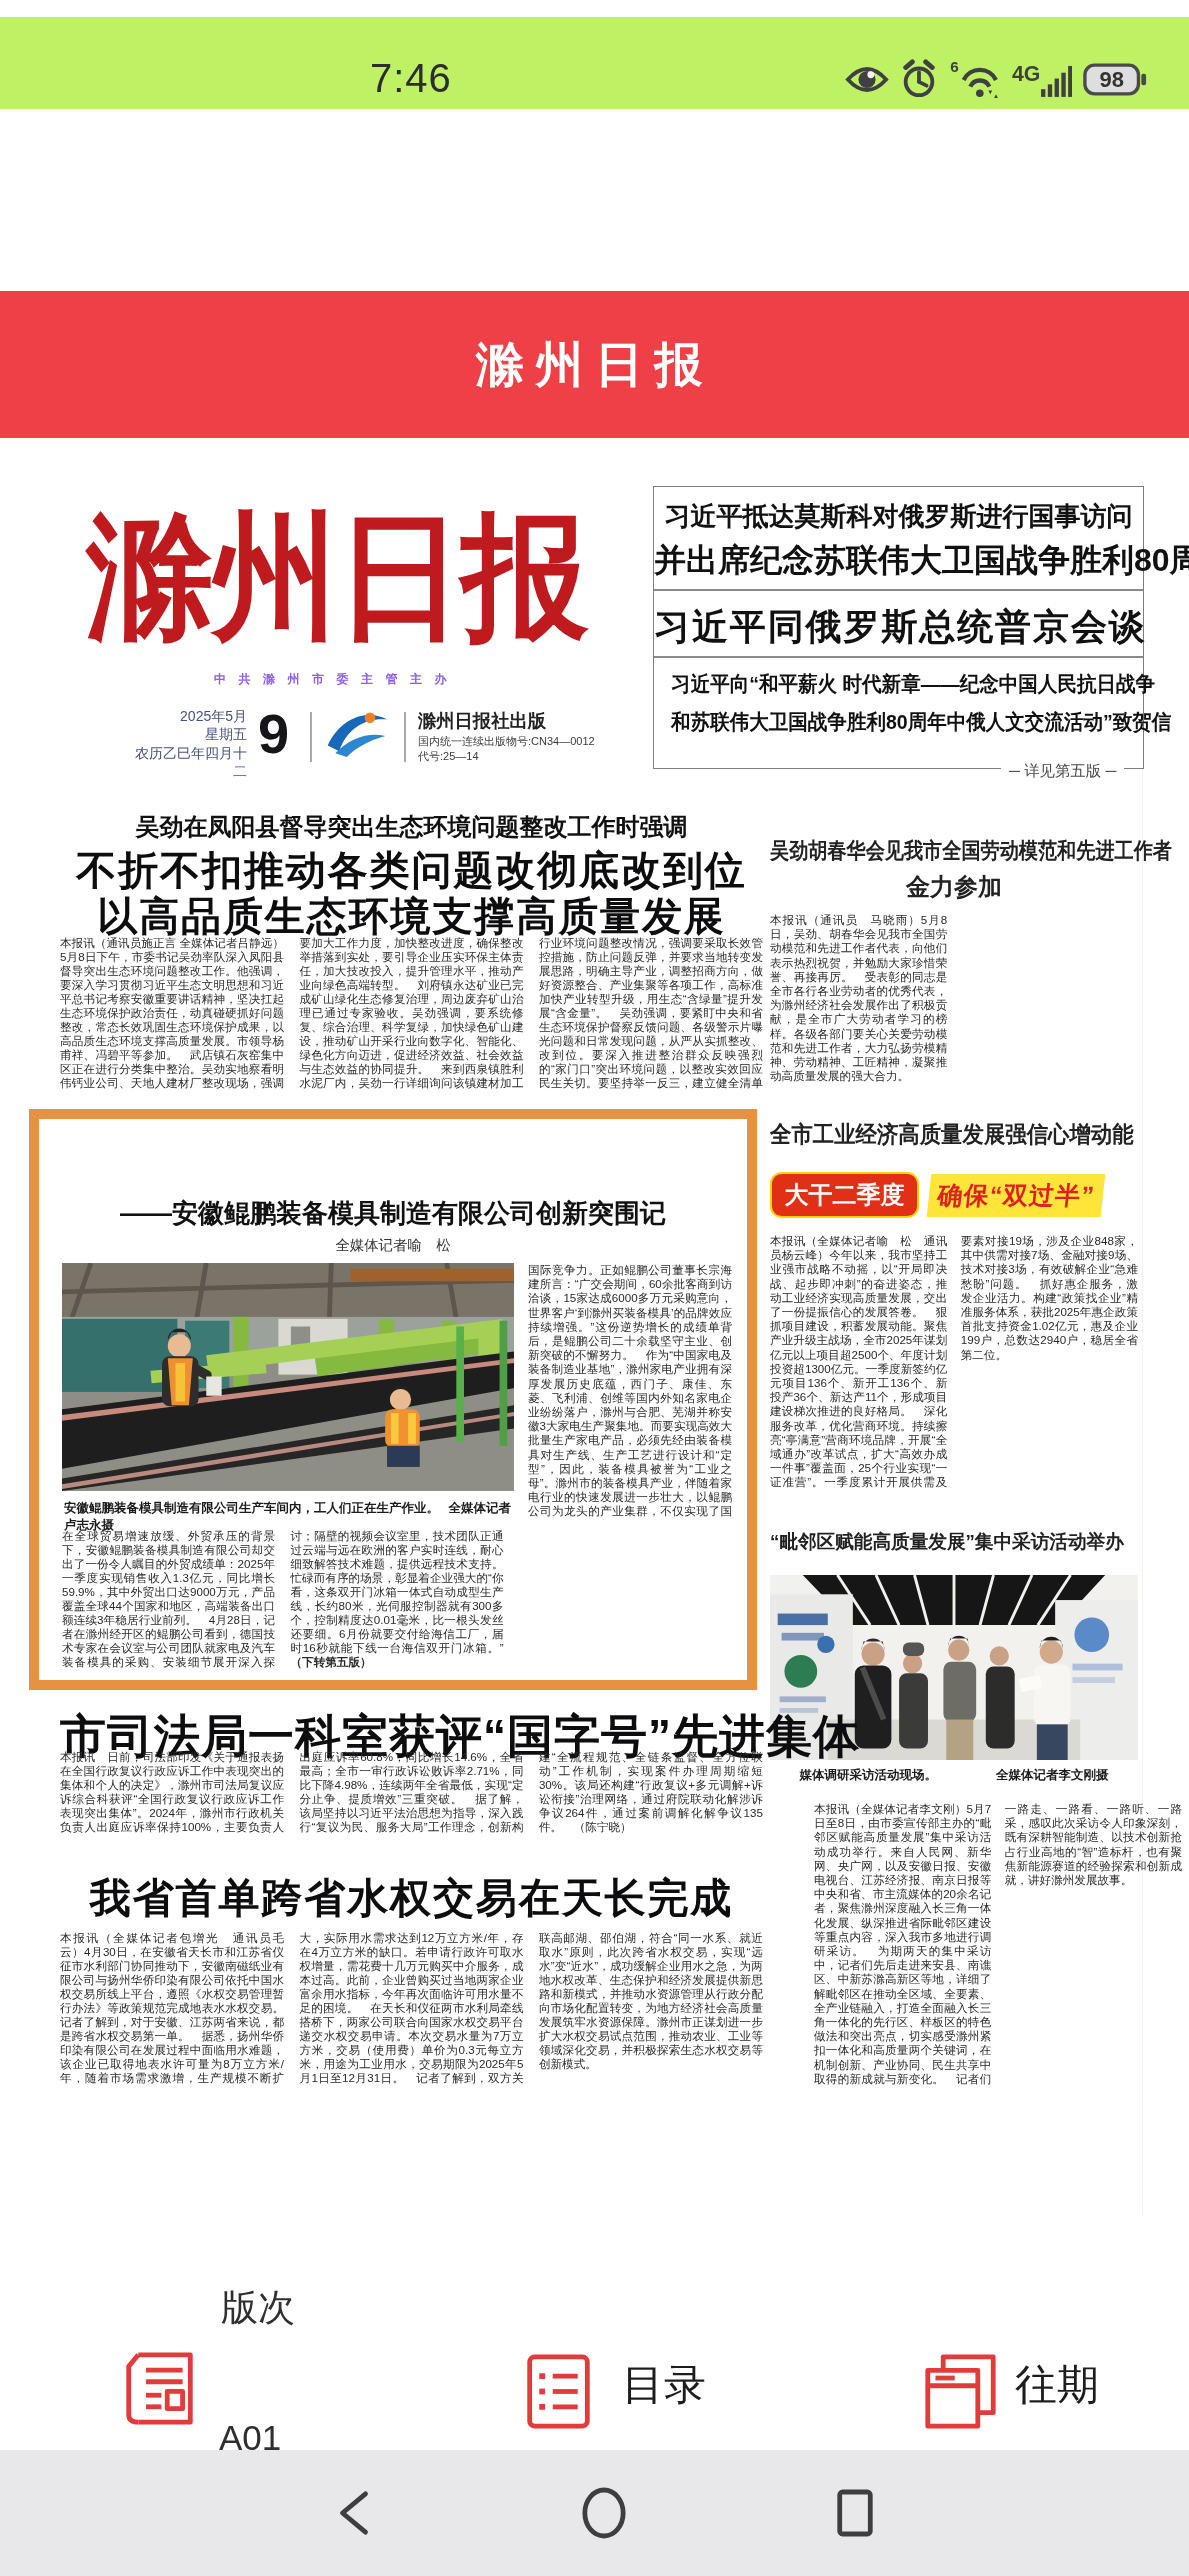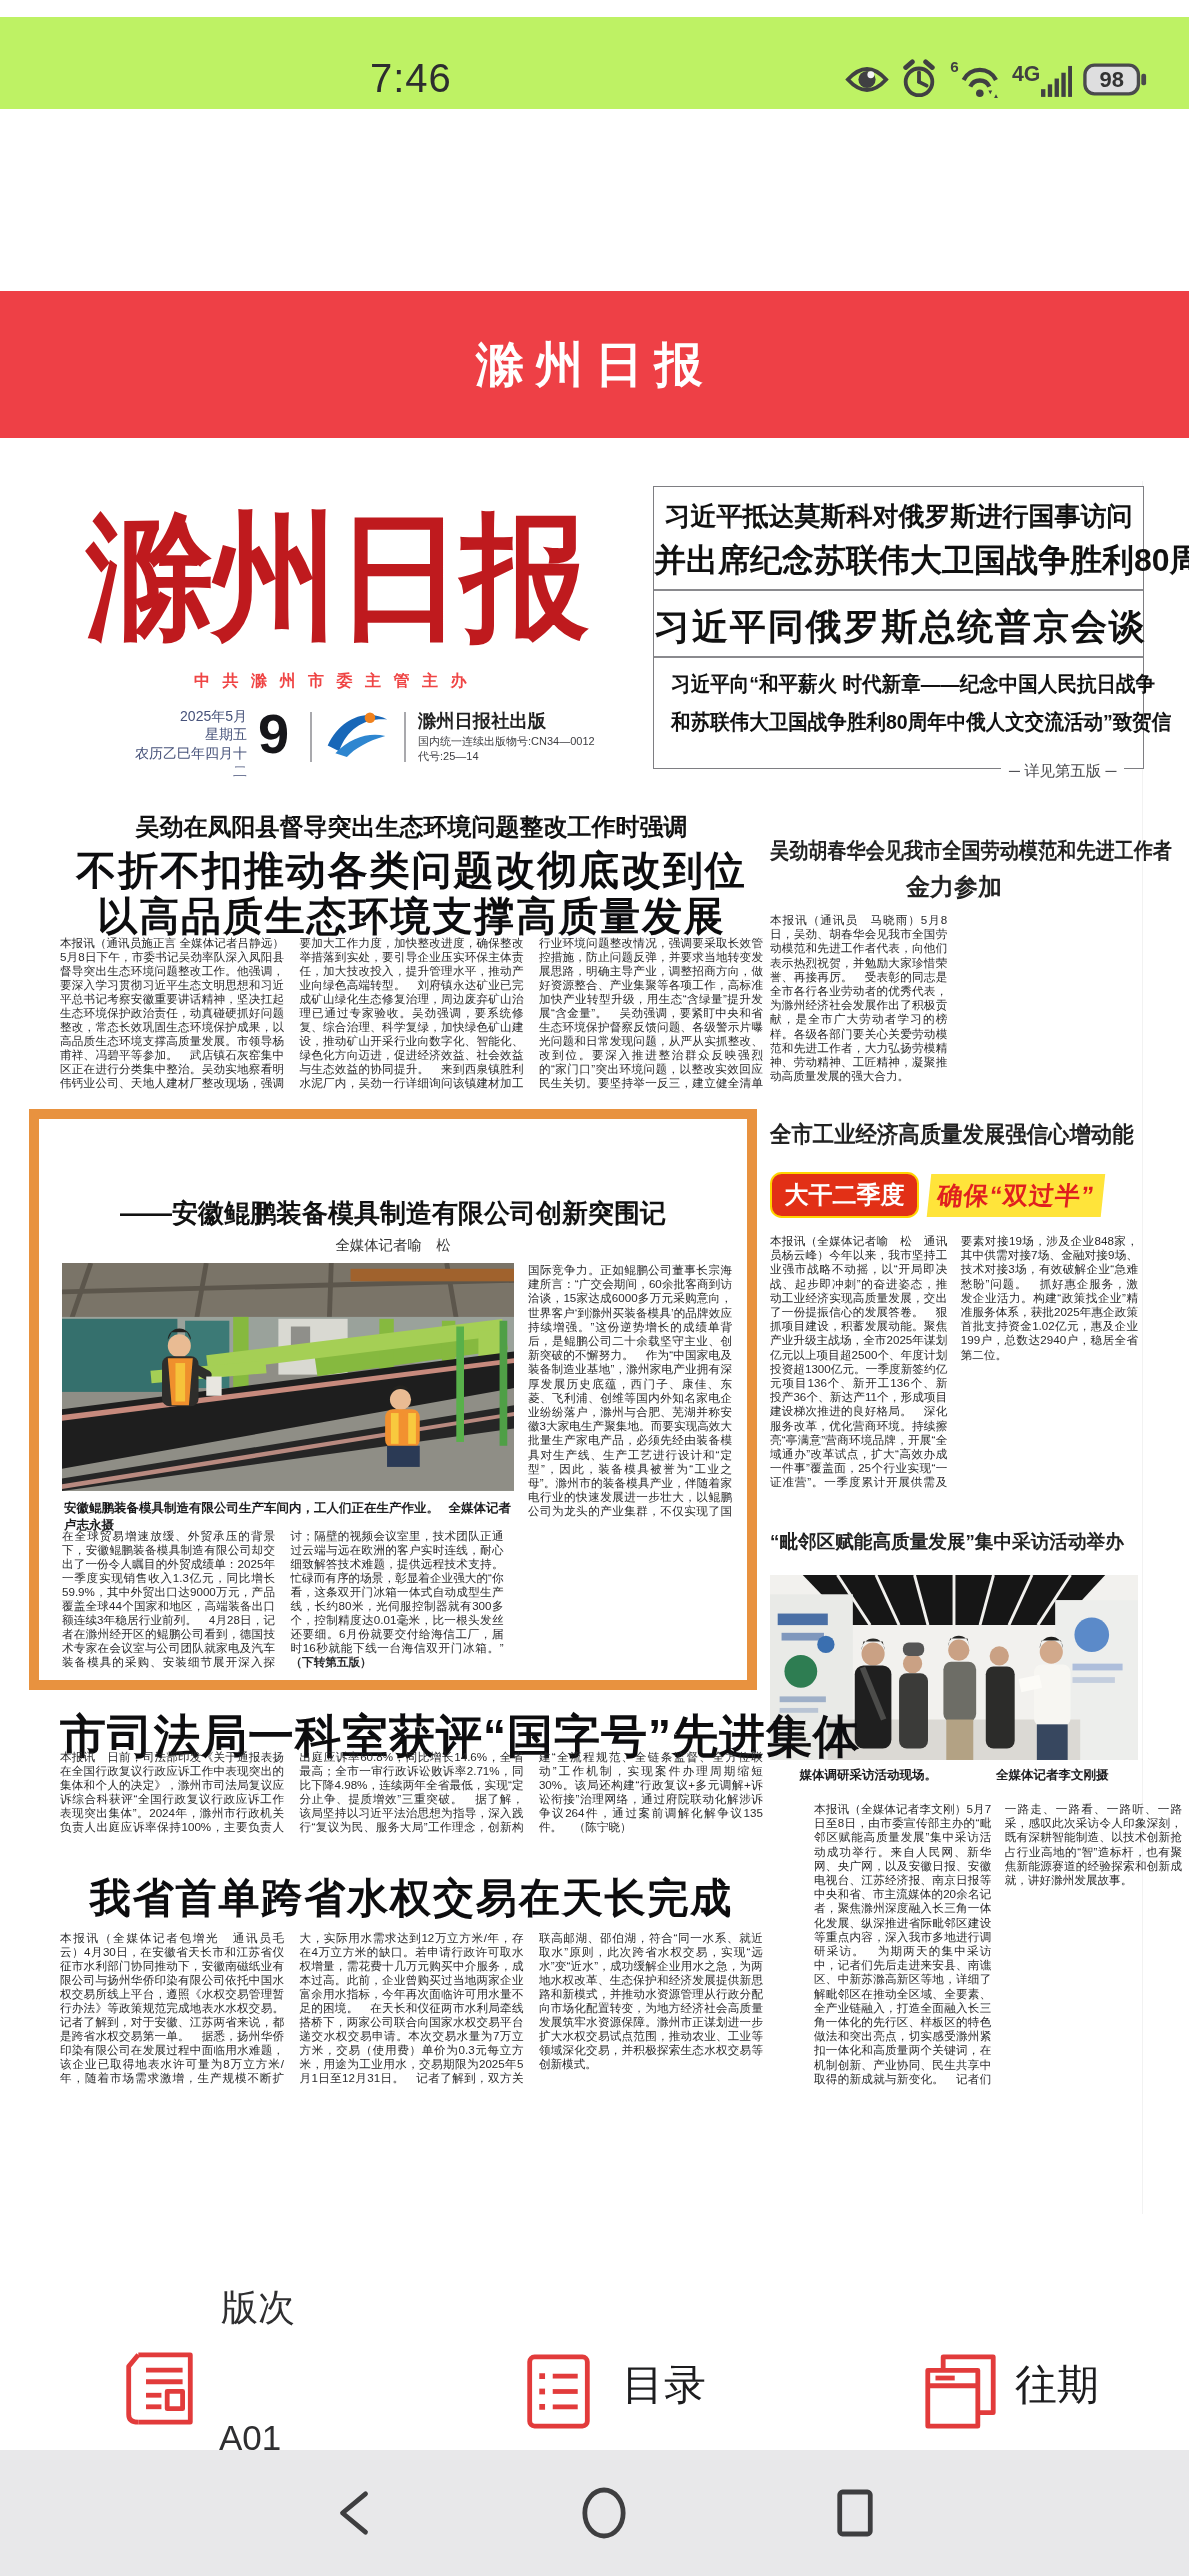--- a/index.html
+++ b/index.html
@@ -15,21 +15,21 @@
   #hd-title{left:0;top:142px;width:1190px;text-align:center;font-size:52px;font-weight:600;color:#1e1e20;}
   #hd-url{left:0;top:227px;width:1190px;text-align:center;font-size:29px;color:#8f8f94;}
   #hd-menu{right:48px;top:196px;display:flex;gap:12.5px;cursor:pointer;}
   #hd-menu .dot{width:10.6px;height:10.6px;border-radius:50%;background:#2e2e30;}
   
   #banner{left:0;top:291px;width:1190px;height:147px;background:#ee4046;}
   #banner-title{width:100%;text-align:center;line-height:147px;font-size:48px;font-weight:700;color:#fff;letter-spacing:11.6px;}
   
   #mast-title{left:62px;top:487px;width:549px;text-align:center;font-family:"Liberation Serif","DejaVu Serif",serif;
      font-size:127px;font-weight:700;color:#bf1a1e;letter-spacing:-1.9px;transform:scaleY(1.08);transform-origin:top;}
-  #mast-org{left:62px;top:671px;width:549px;text-align:center;font-size:16px;font-weight:700;color:#ef4444;letter-spacing:12.5px;}
+  #mast-org{left:62px;top:671px;width:549px;text-align:center;font-size:12px;font-weight:700;color:#8b5cf6;letter-spacing:12.5px;}
   #mast-date{left:133px;top:707px;width:114px;text-align:right;font-size:14px;line-height:18.3px;color:#46527a;}
   #mast-day{left:258px;top:701px;font-size:56px;font-weight:700;color:#16161a;}
   .vline{width:1.9px;background:#a9a9ad;}
   #vl1{left:310px;top:712px;height:50px;}
   #vl2{left:404px;top:712px;height:50px;}
   #mast-pub{left:418px;top:708px;width:212px;}
   #mast-pub .p1{font-size:18.3px;font-weight:700;color:#222;}
   #mast-pub .p2{font-size:11px;color:#3c3c40;line-height:14.4px;margin-top:1px;}
   #bluebar{left:58px;top:771px;width:558px;height:32px;background:#1a6cb8;color:#fff;font-size:13.5px;line-height:32px;
      padding-left:13.5px;box-sizing:border-box;white-space:nowrap;overflow:hidden;}

